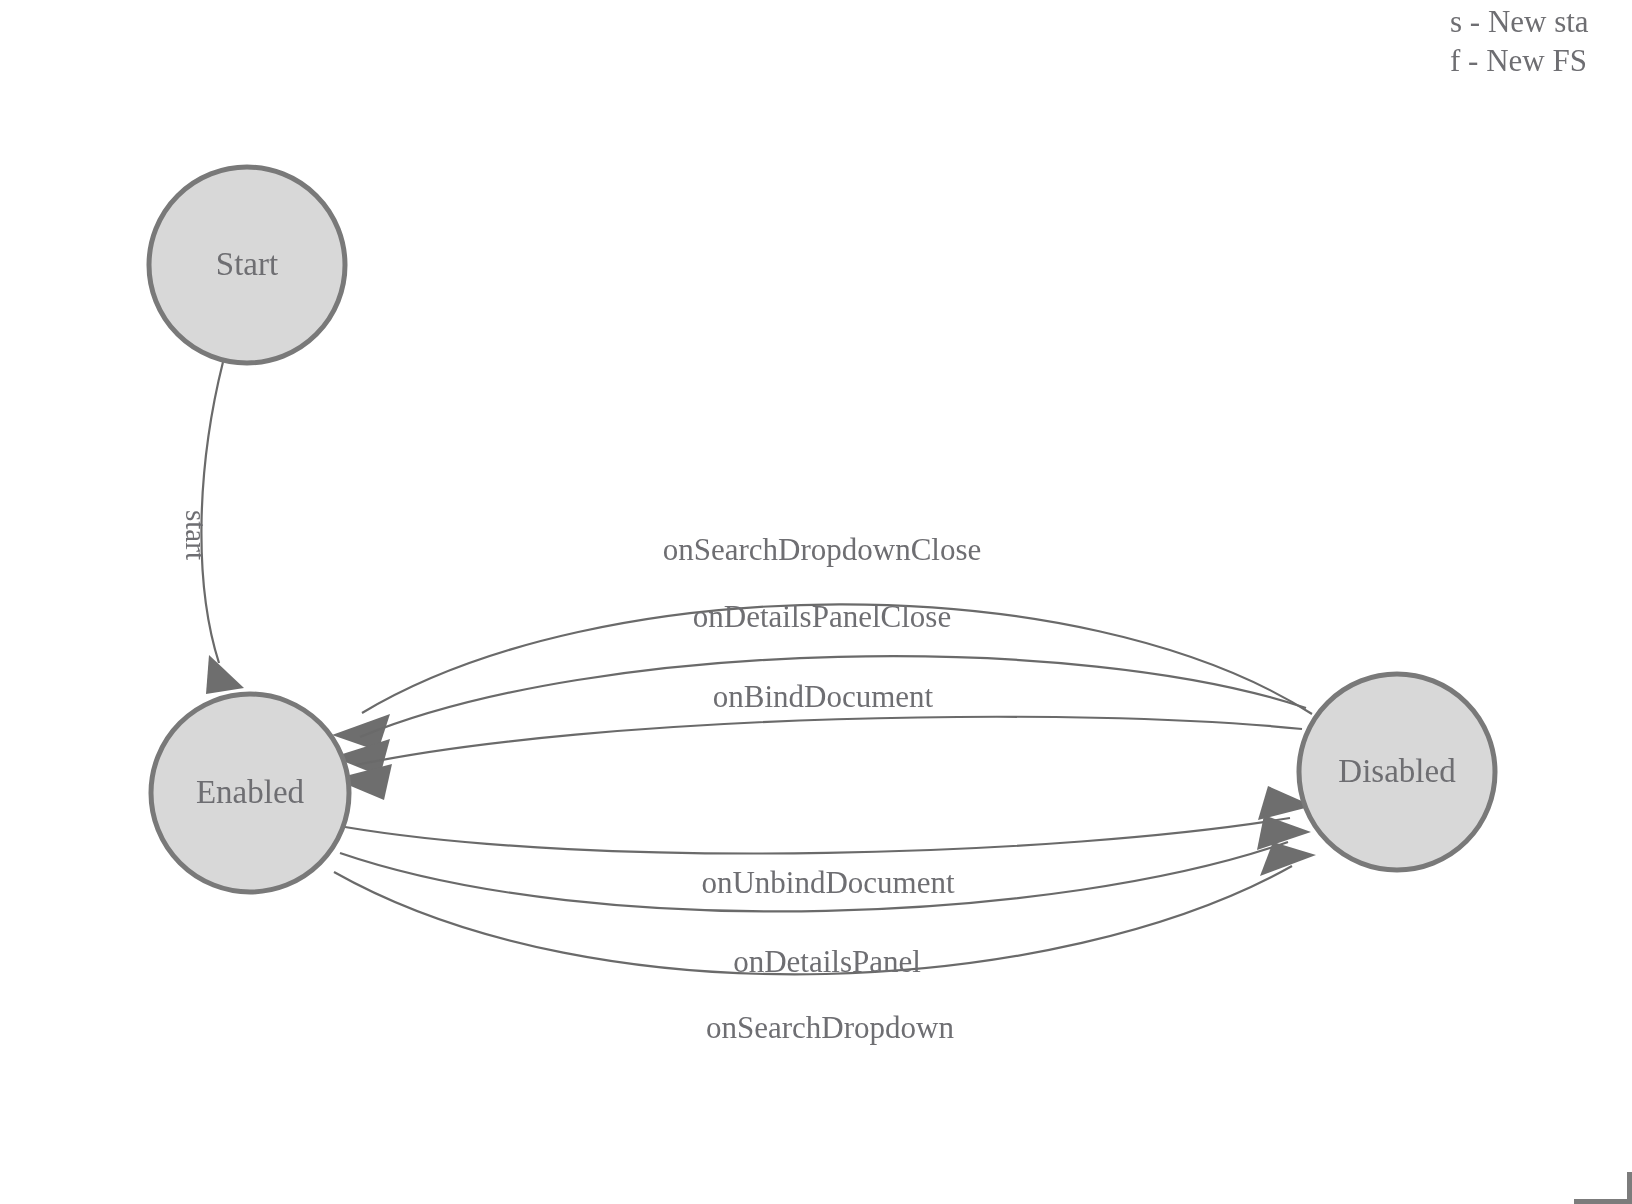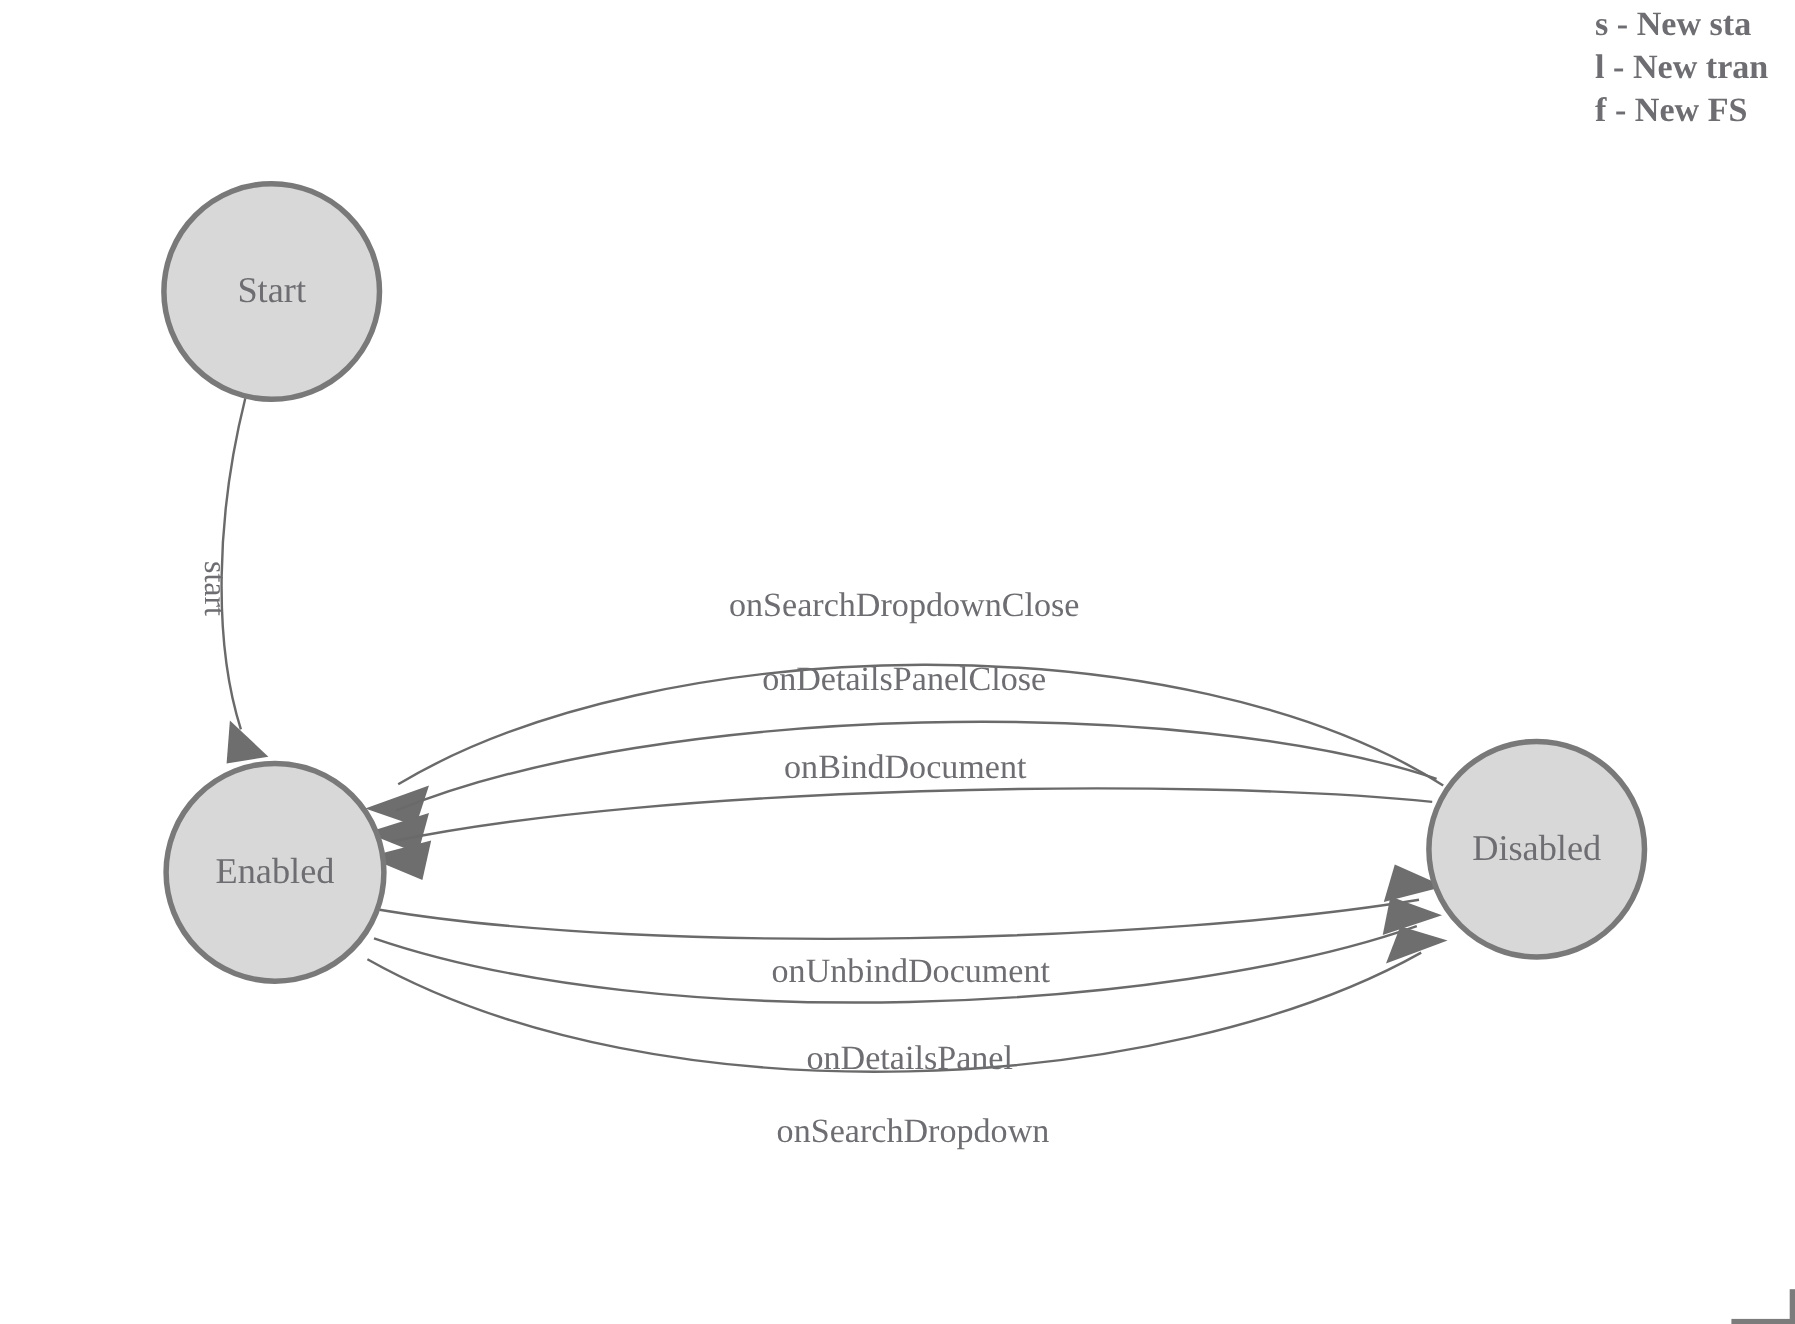--- a/index.html
+++ b/index.html
@@ -71,21 +71,20 @@
     white-space: nowrap;
     padding-top: 2px;
   }
   .help-line {
     color: #6e6e72;
     font-family: "Liberation Serif", "DejaVu Serif", serif;
     font-size: 31px;
     line-height: 39px;
     white-space: nowrap;
     text-indent: 28px;
-    font-weight: bold;
   }
   #corner-handle {
     position: absolute;
     right: 0px;
     bottom: 0px;
     width: 58px;
     height: 32px;
     pointer-events: none;
   }
   #corner-handle .vbar {
@@ -173,21 +172,20 @@
     <text class="edge-label" x="828" y="886">onUnbindDocument</text>
 
     <text class="edge-label" x="827" y="965">onDetailsPanel</text>
 
     <text class="edge-label" x="830" y="1031">onSearchDropdown</text>
 
   </svg>
 
   <div id="help-overlay">
     <div class="help-line">s - New sta</div>
-    <div class="help-line">l - New tran</div>
     <div class="help-line">f - New FS</div>
   </div>
 
   <div id="corner-handle">
     <div class="vbar"></div>
     <div class="hbar"></div>
   </div>
 
 </div>
 

